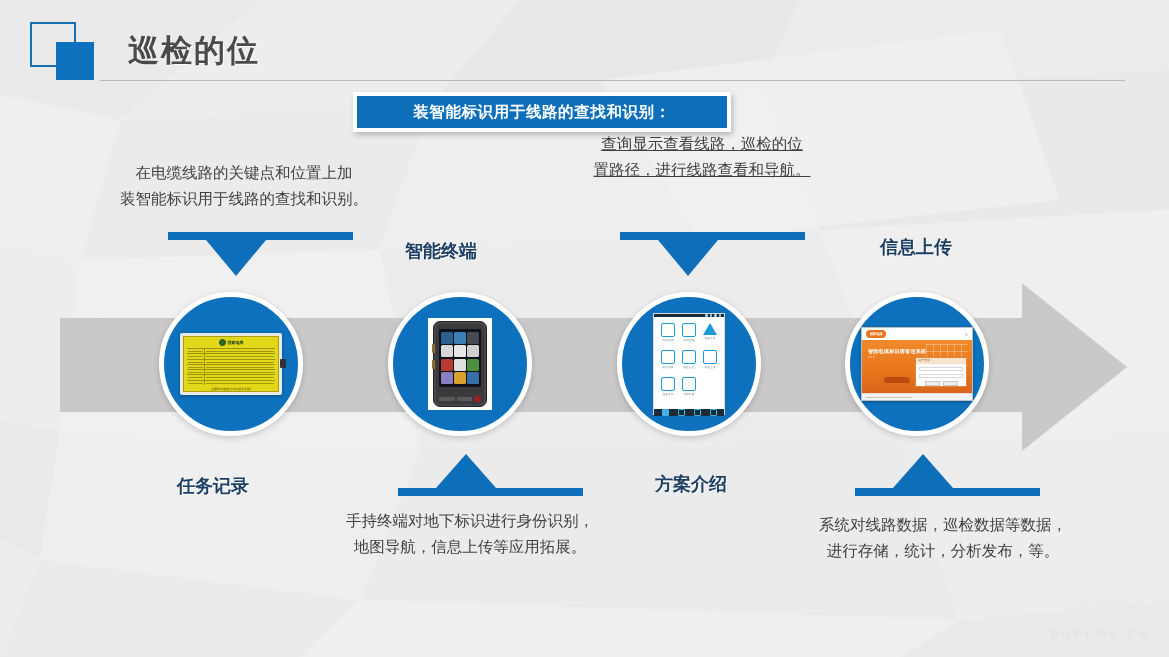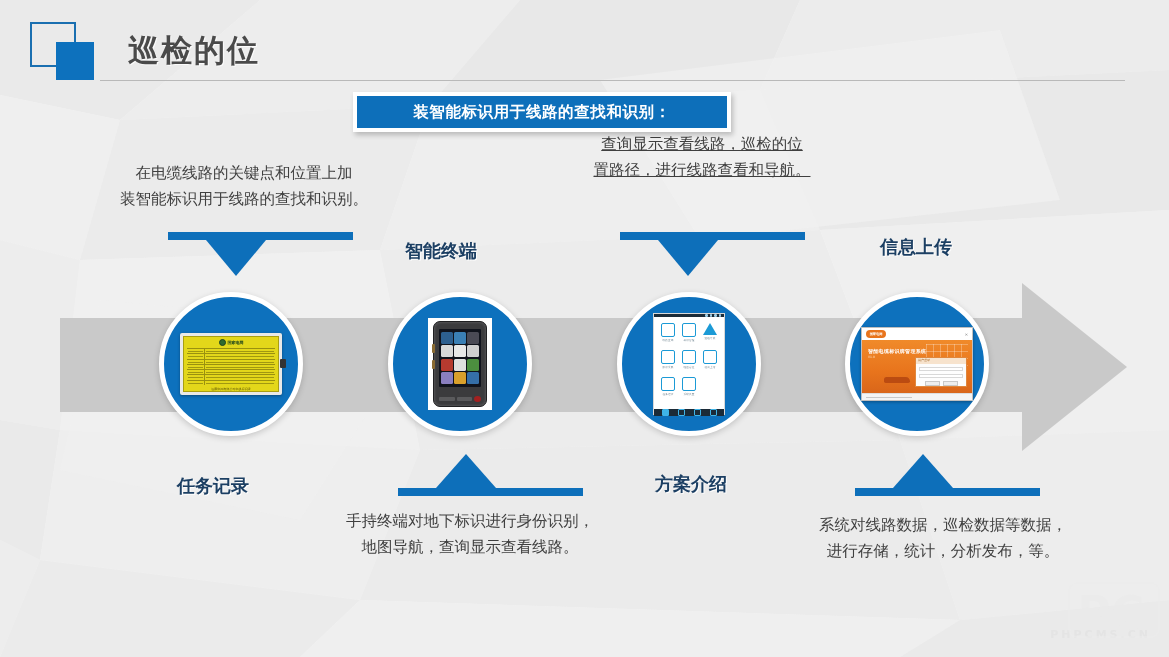--- a/index.html
+++ b/index.html
@@ -276,21 +276,21 @@
 <div class="header-rule"></div>
 
 <div class="banner-shadow"></div>
 <div class="banner">装智能标识用于线路的查找和识别：</div>
 
 <div class="desc" id="desc-tl">在电缆线路的关键点和位置上加
 装智能标识用于线路的查找和识别。</div>
 <div class="desc" id="desc-tr">查询显示查看线路，巡检的位
 置路径，进行线路查看和导航。</div>
 <div class="desc" id="desc-bl">手持终端对地下标识进行身份识别，
-地图导航，查询显示查看线路。</div>
+地图导航，信息上传等应用拓展。</div>
 <div class="desc" id="desc-br">系统对线路数据，巡检数据等数据，
 进行存储，统计，分析发布，等。</div>
 
 <svg class="conn" style="left:168px; top:232px;" width="190" height="48">
   <rect x="0" y="0" width="185" height="8" fill="#0d6fba"></rect>
   <polygon points="38,8 98,8 68,44" fill="#0d6fba"></polygon>
 </svg>
 <svg class="conn" style="left:620px; top:232px;" width="190" height="48">
   <rect x="0" y="0" width="185" height="8" fill="#0d6fba"></rect>
   <polygon points="38,8 98,8 68,44" fill="#0d6fba"></polygon>

